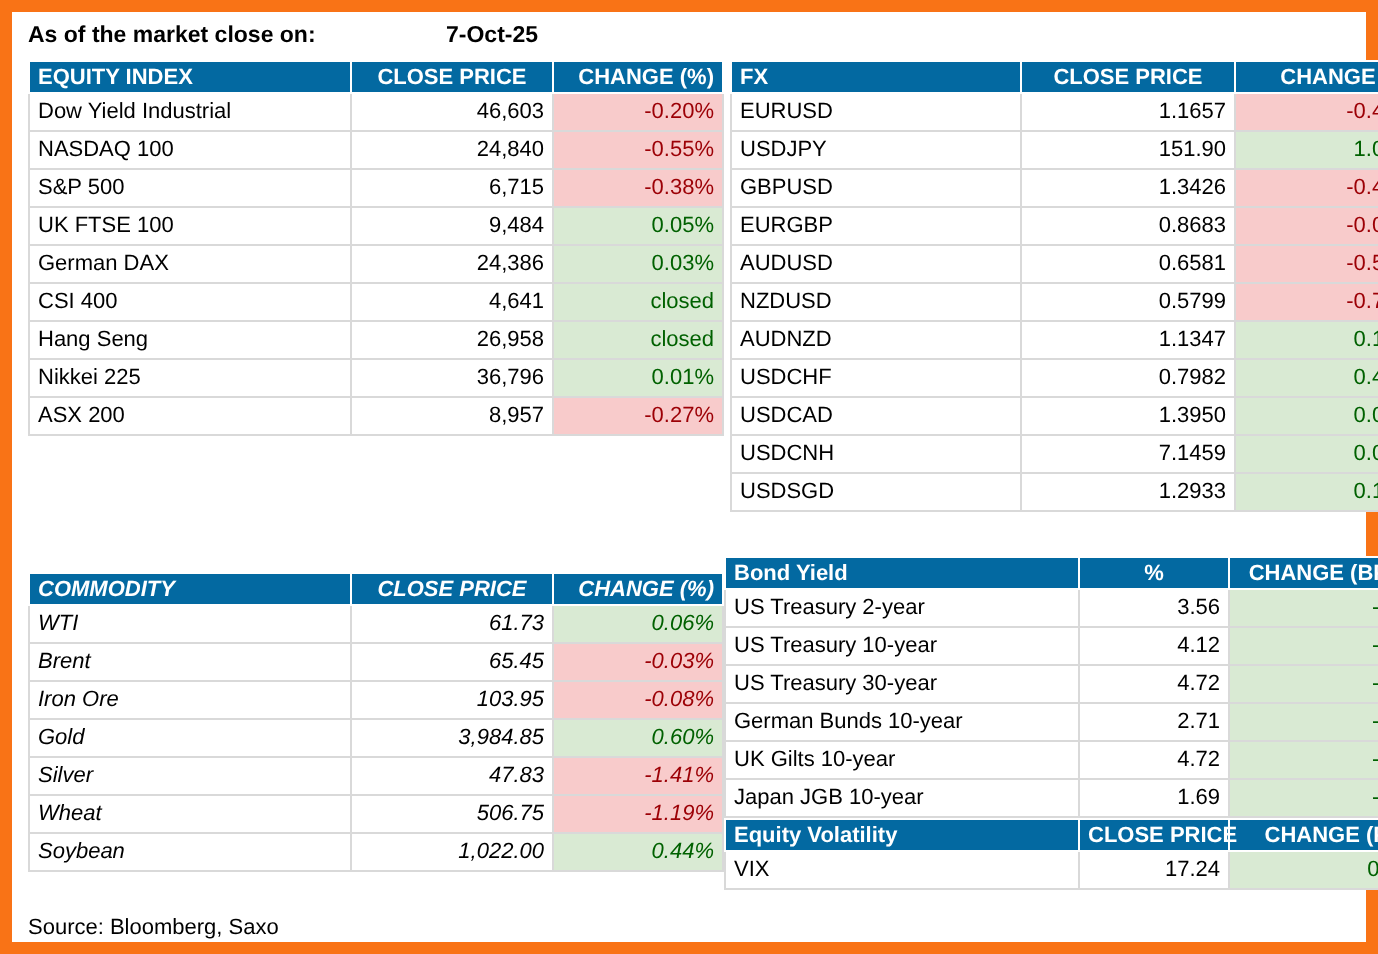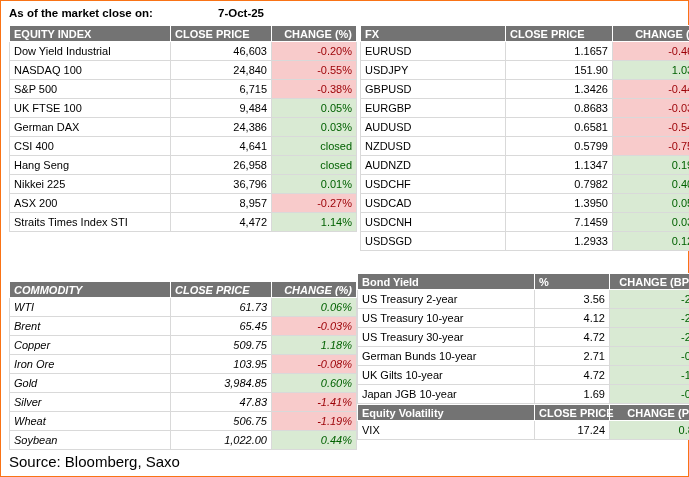--- a/index.html
+++ b/index.html
@@ -14,21 +14,21 @@
     font-size: 11px;
     color: #000000;
     position: relative;
     overflow: hidden;
   }
   .page {
     position: relative;
     width: 689px;
     height: 477px;
     box-sizing: border-box;
-    border: 1px solid #f97316;
+    border: 6px solid #f97316;
     padding: 0;
   }
   
   .topline {
     position: absolute;
     top: 6px;
     left: 8px;
     width: 340px;
     font-size: 11.5px;
     font-weight: bold;
@@ -43,32 +43,32 @@
   
   .tbl-wrap {
     position: absolute;
   }
   table.t {
     border-collapse: collapse;
     width: 100%;
     table-layout: fixed;
   }
   table.t th {
-    background: #737373;
+    background: #0369a1;
     color: #ffffff;
     font-weight: bold;
     font-size: 11px;
     text-align: left;
     padding: 0 4px;
     border: 1px solid #ffffff;
     height: 15px;
     white-space: nowrap;
   }
   table.t th.num {
-    text-align: left;
+    text-align: center;
   }
   table.t th.ctr {
     text-align: right;
   }
   table.t td {
     padding: 1px 4px;
     border: 1px solid #d9d9d9;
     height: 16px;
     font-size: 11px;
     white-space: nowrap;
@@ -111,21 +111,21 @@
   .cm-chg { width: 76px; }
 
   .b-name { width: 168px; margin-top: 18px; }
   .b-price { width: 66px; }
   .b-chg { width: 86px; }
 
   .source {
     position: absolute;
     left: 8px;
     top: 452px;
-    font-size: 15px;
+    font-size: 11px;
     color: #000000;
   }
 </style>
 </head>
 <body>
 
 <div class="page">
 
   <div class="topline">
     <span class="label">As of the market close on:</span>
@@ -180,25 +180,20 @@
           <tr>
             <td>Nikkei 225</td>
             <td class="num">36,796</td>
             <td class="chg up">0.01%</td>
           </tr>
           <tr>
             <td>ASX 200</td>
             <td class="num">8,957</td>
             <td class="chg down">-0.27%</td>
           </tr>
-          <tr>
-            <td>Straits Times Index STI</td>
-            <td class="num">4,472</td>
-            <td class="chg up">1.14%</td>
-          </tr>
         </tbody>
     </table>
   </div>
 
   <div class="tbl-wrap" style="left:359px; top:24px; width:320px;">
     <table class="t">
       <thead>
         <tr>
           <th class="f-name">FX</th>
           <th class="f-price num">CLOSE PRICE</th>
@@ -279,25 +274,20 @@
             <td>WTI</td>
             <td class="num">61.73</td>
             <td class="chg up">0.06%</td>
           </tr>
           <tr>
             <td>Brent</td>
             <td class="num">65.45</td>
             <td class="chg down">-0.03%</td>
           </tr>
           <tr>
-            <td>Copper</td>
-            <td class="num">509.75</td>
-            <td class="chg up">1.18%</td>
-          </tr>
-          <tr>
             <td>Iron Ore</td>
             <td class="num">103.95</td>
             <td class="chg down">-0.08%</td>
           </tr>
           <tr>
             <td>Gold</td>
             <td class="num">3,984.85</td>
             <td class="chg up">0.60%</td>
           </tr>
           <tr>

